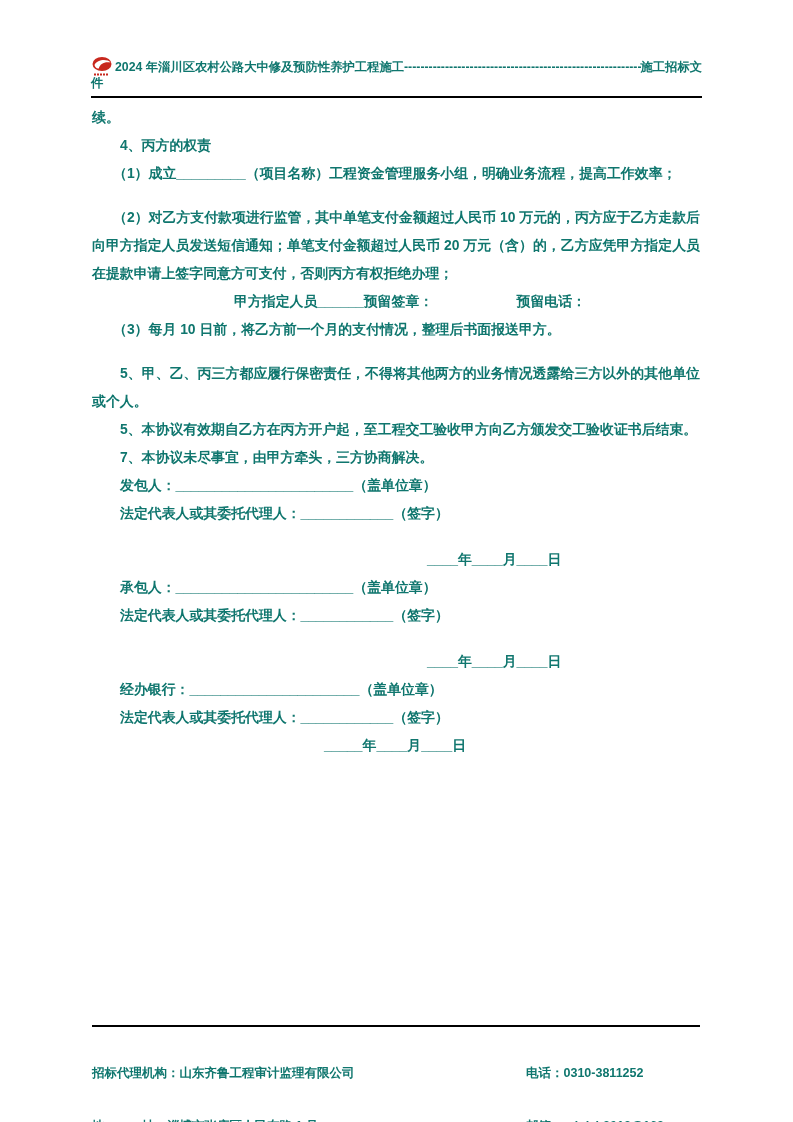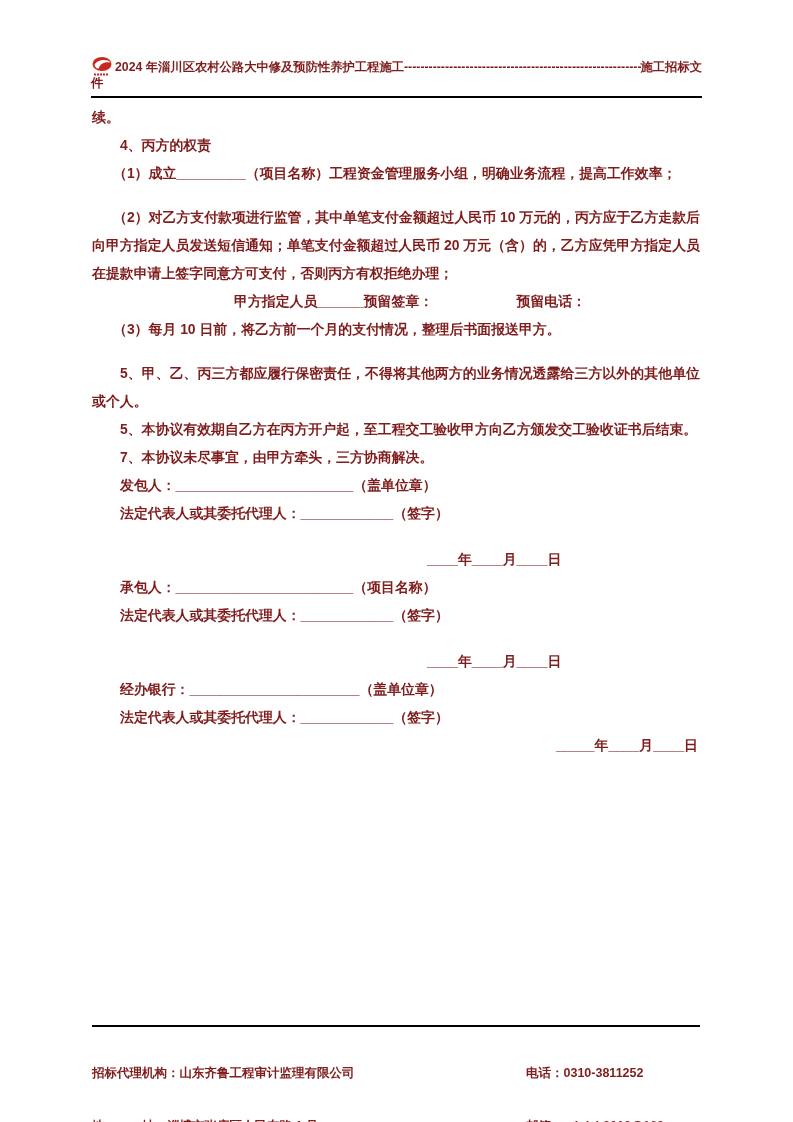--- a/index.html
+++ b/index.html
@@ -5,21 +5,21 @@
   * { box-sizing: border-box; }
   html, body { margin: 0; padding: 0; background: #ffffff; }
   .page {
     position: relative;
     width: 793px;
     height: 1122px;
     background: #ffffff;
     overflow: hidden;
     font-family: "Liberation Sans", sans-serif;
     font-weight: 700;
-    color: #7f1d1d;
+    color: #0f766e;
   }
 
   
   .header {
     position: absolute;
     top: 54px;
     left: 91px;
     width: 611px;
     font-size: 12.3px;
     line-height: 16px;
@@ -55,21 +55,21 @@
     width: 608px;
     font-size: 13.9px;
     line-height: 28px;
   }
   .p { margin: 0; }
   .ind2 { text-indent: 28px; }
   .indp { text-indent: 21px; }
   .just { text-align: justify; margin-top: 16px; }
   .pre  { white-space: pre-wrap; text-align: center; }
   .datea { padding-left: 335px; margin-top: 18px; }
-  .dateb { text-align: right; padding-right: 2px; }
+  .dateb { text-align: center; padding-right: 2px; }
 
   
   .footer {
     position: absolute;
     top: 1025px;
     left: 92px;
     width: 608px;
     border-top: 2.5px solid #000;
     padding-top: 3px;
     font-size: 12.5px;
@@ -112,21 +112,21 @@
     <p class="p indp just">（2）对乙方支付款项进行监管，其中单笔支付金额超过人民币 10 万元的，丙方应于乙方走款后向甲方指定人员发送短信通知；单笔支付金额超过人民币 20 万元（含）的，乙方应凭甲方指定人员在提款申请上签字同意方可支付，否则丙方有权拒绝办理；</p>
     <p class="p ind2 pre">甲方指定人员______预留签章：　　　　　　预留电话：</p>
     <p class="p indp">（3）每月 10 日前，将乙方前一个月的支付情况，整理后书面报送甲方。</p>
     <p class="p ind2 just">5、甲、乙、丙三方都应履行保密责任，不得将其他两方的业务情况透露给三方以外的其他单位或个人。</p>
     <p class="p ind2">5、本协议有效期自乙方在丙方开户起，至工程交工验收甲方向乙方颁发交工验收证书后结束。</p>
     <p class="p ind2">7、本协议未尽事宜，由甲方牵头，三方协商解决。</p>
 
     <p class="p ind2">发包人：_______________________（盖单位章）</p>
     <p class="p ind2">法定代表人或其委托代理人：____________（签字）</p>
     <p class="p datea">____年____月____日</p>
-    <p class="p ind2">承包人：_______________________（项目名称）</p>
+    <p class="p ind2">承包人：_______________________（盖单位章）</p>
     <p class="p ind2">法定代表人或其委托代理人：____________（签字）</p>
     <p class="p datea">____年____月____日</p>
     <p class="p ind2">经办银行：______________________（盖单位章）</p>
     <p class="p ind2">法定代表人或其委托代理人：____________（签字）</p>
     <p class="p dateb">_____年____月____日</p>
   </div>
 
   <div class="footer">
     <div class="footer-left">
       <div>招标代理机构：山东齐鲁工程审计监理有限公司</div>

